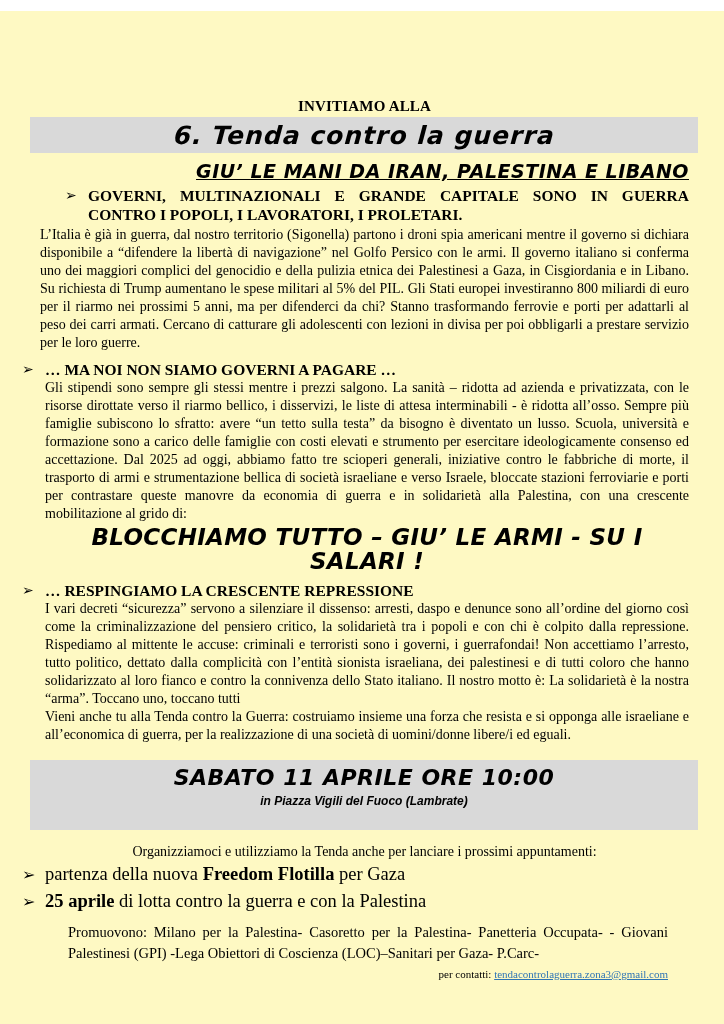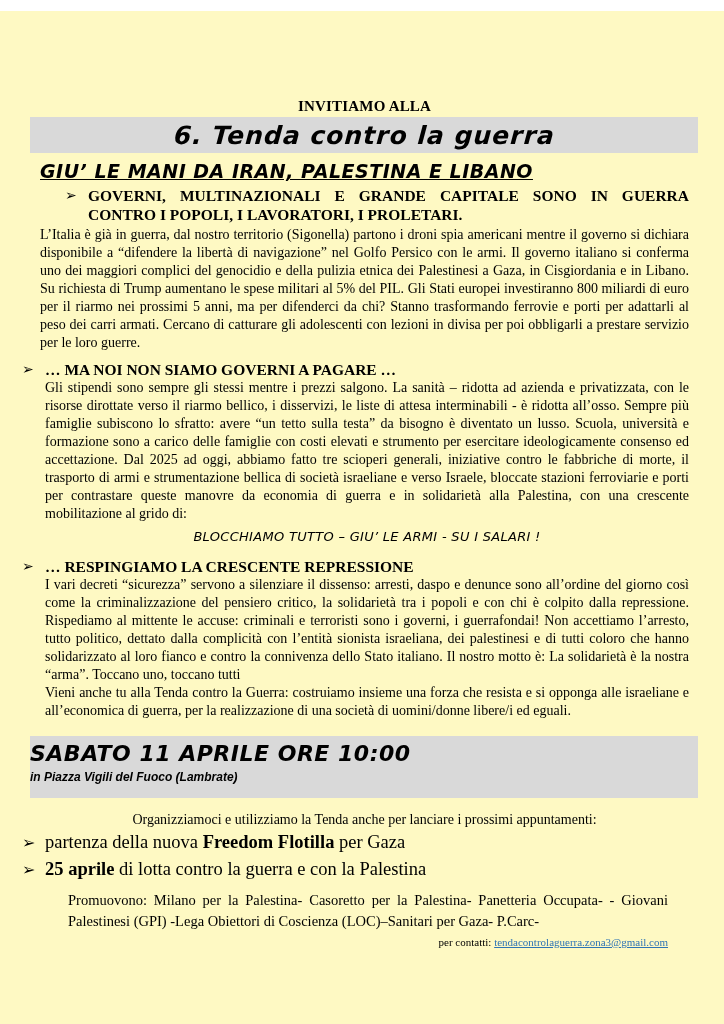--- a/index.html
+++ b/index.html
@@ -31,21 +31,21 @@
     justify-content: center;
   }
   .title-text {
     font-family: "DejaVu Sans", sans-serif;
     font-style: italic;
     font-weight: bold;
     font-size: 25px;
     letter-spacing: 1px;
     transform: skewX(-4deg);
   }
-  .headline { text-align: left; margin-top: 7px; }
+  .headline { text-align: right; margin-top: 7px; }
   .headline-text {
     font-family: "DejaVu Sans", sans-serif;
     font-style: italic;
     font-weight: bold;
     font-size: 19px;
     text-decoration: underline;
     letter-spacing: 0.5px;
   }
   .bullet-head {
     display: flex;
@@ -67,30 +67,31 @@
     line-height: 18px;
     text-align: justify;
     margin: 0;
   }
   .first-para { margin-top: 2px; }
   .indent { margin-left: 5px; }
   .slogan {
     text-align: center;
     font-family: "DejaVu Sans", sans-serif;
     font-style: italic;
-    font-weight: normal;
-    font-size: 13px;
+    font-weight: bold;
+    font-size: 23px;
     line-height: 24px;
     margin-top: 2px;
     letter-spacing: 0.3px;
   }
   .event-box {
     background: var(--hl, #d9d9d9);
     margin: 16px -9px 0 -10px;
-    padding: 5px 0 10px;
+    text-align: center;
+    padding: 5px 0 18px;
   }
   .event-line1 {
     font-family: "DejaVu Sans", sans-serif;
     font-style: italic;
     font-weight: bold;
     font-size: 22px;
     line-height: 26px;
     letter-spacing: 0.5px;
   }
   .event-line2 {

